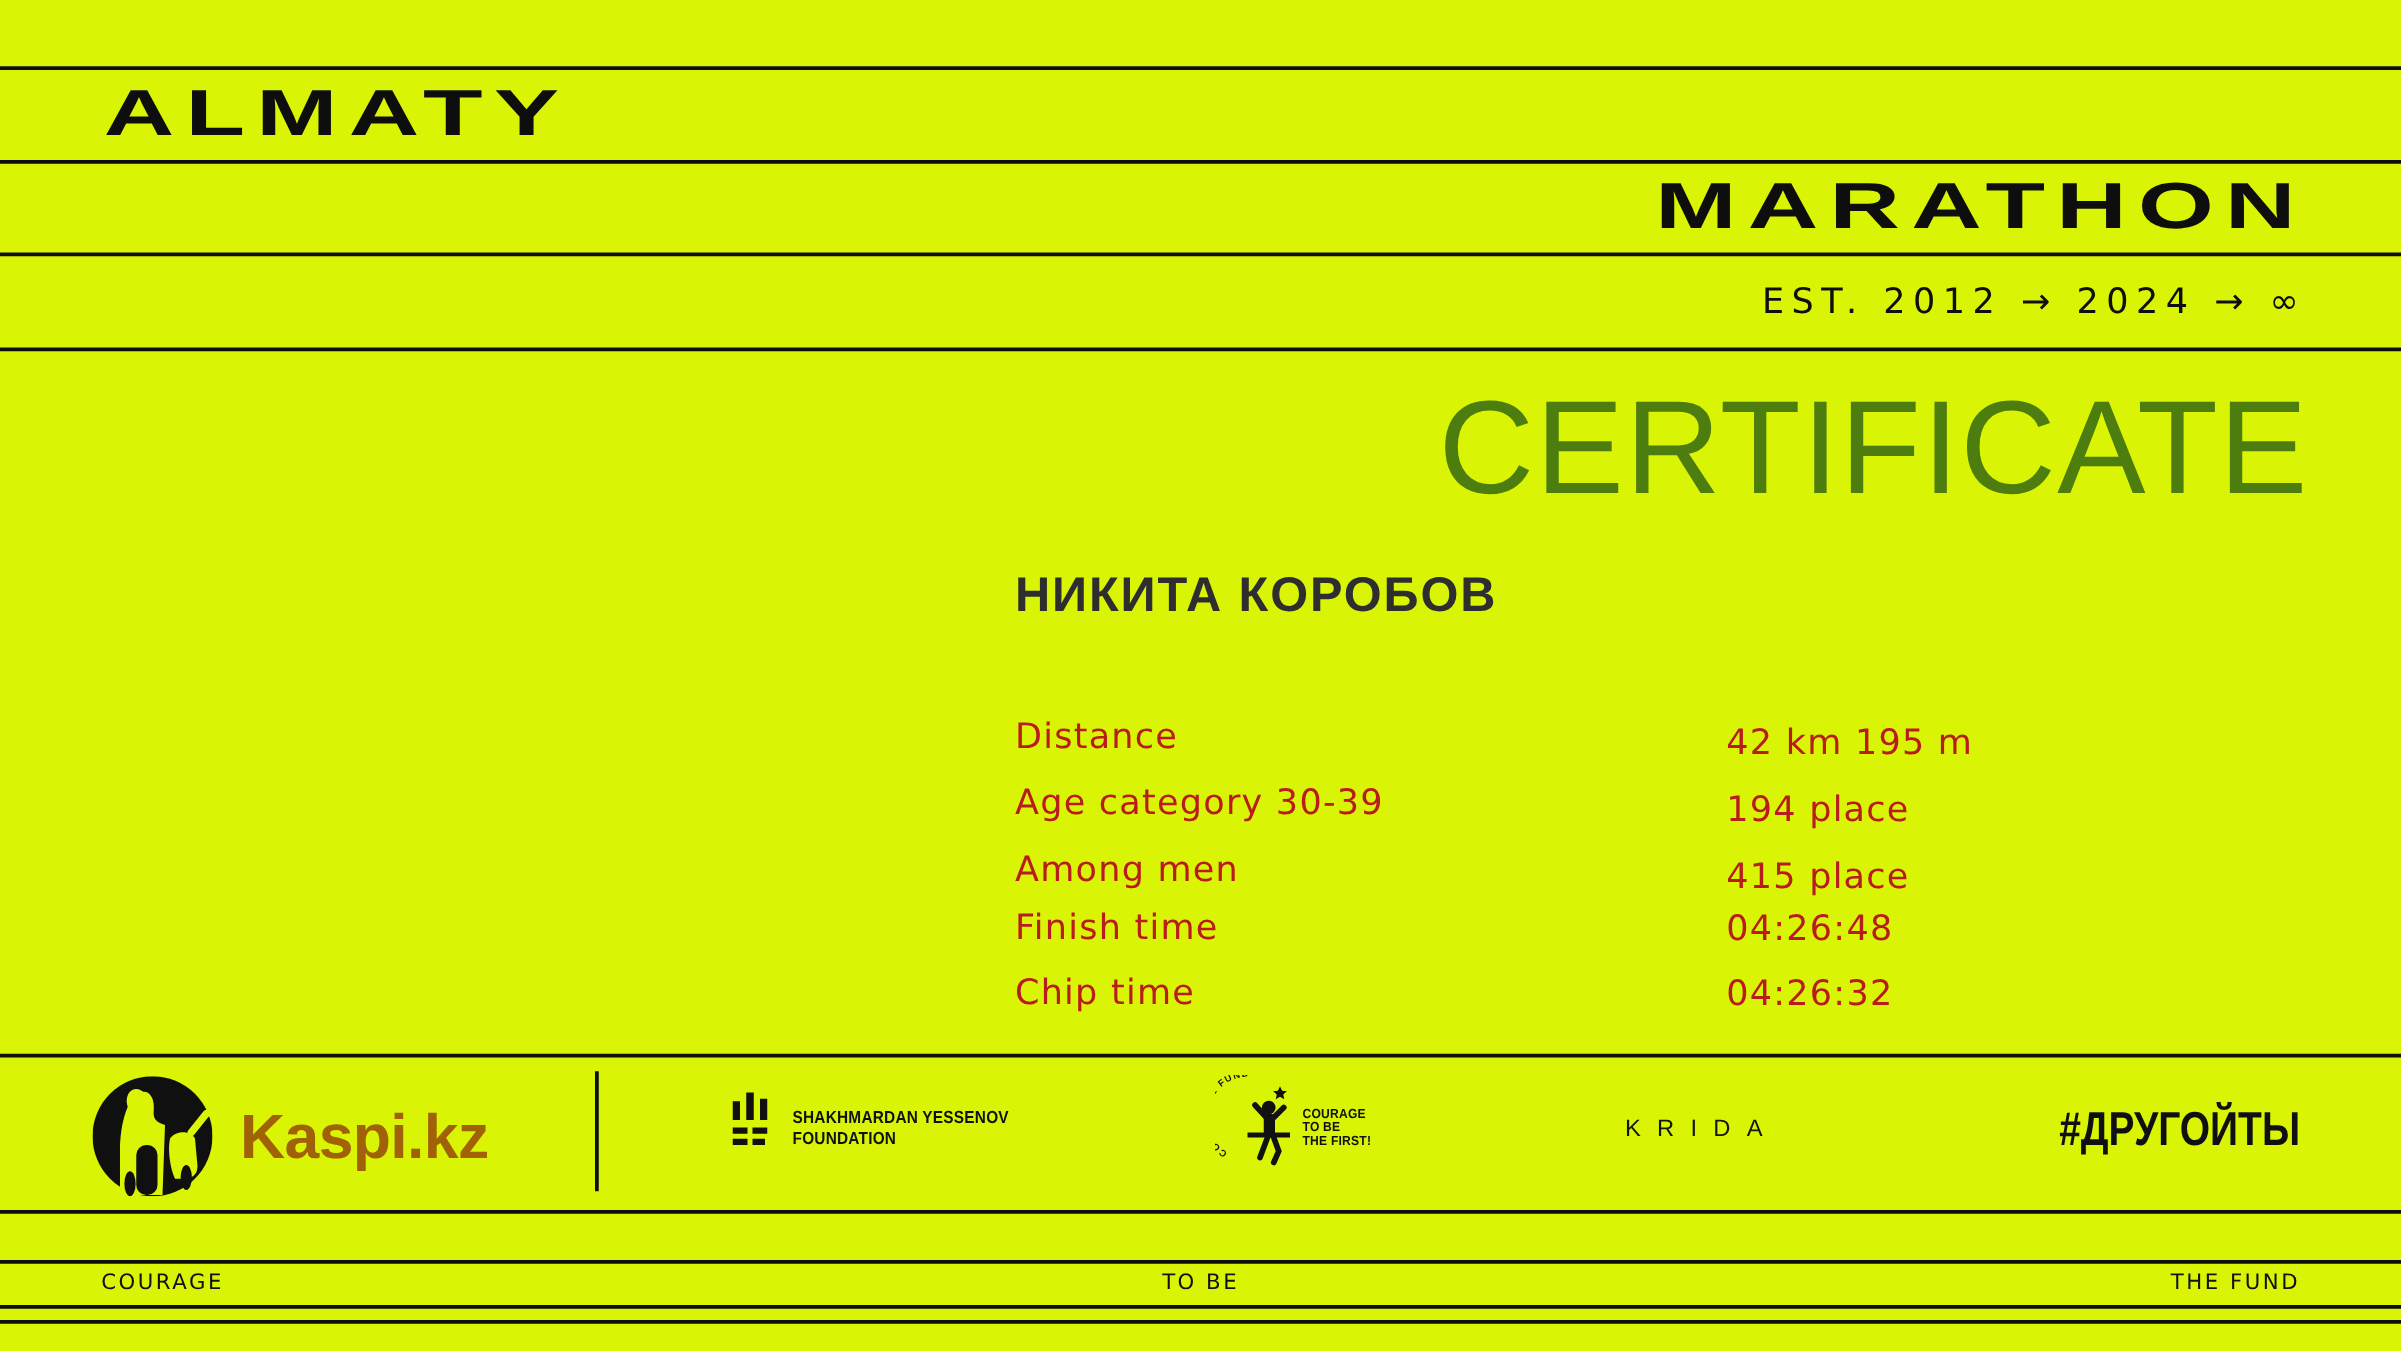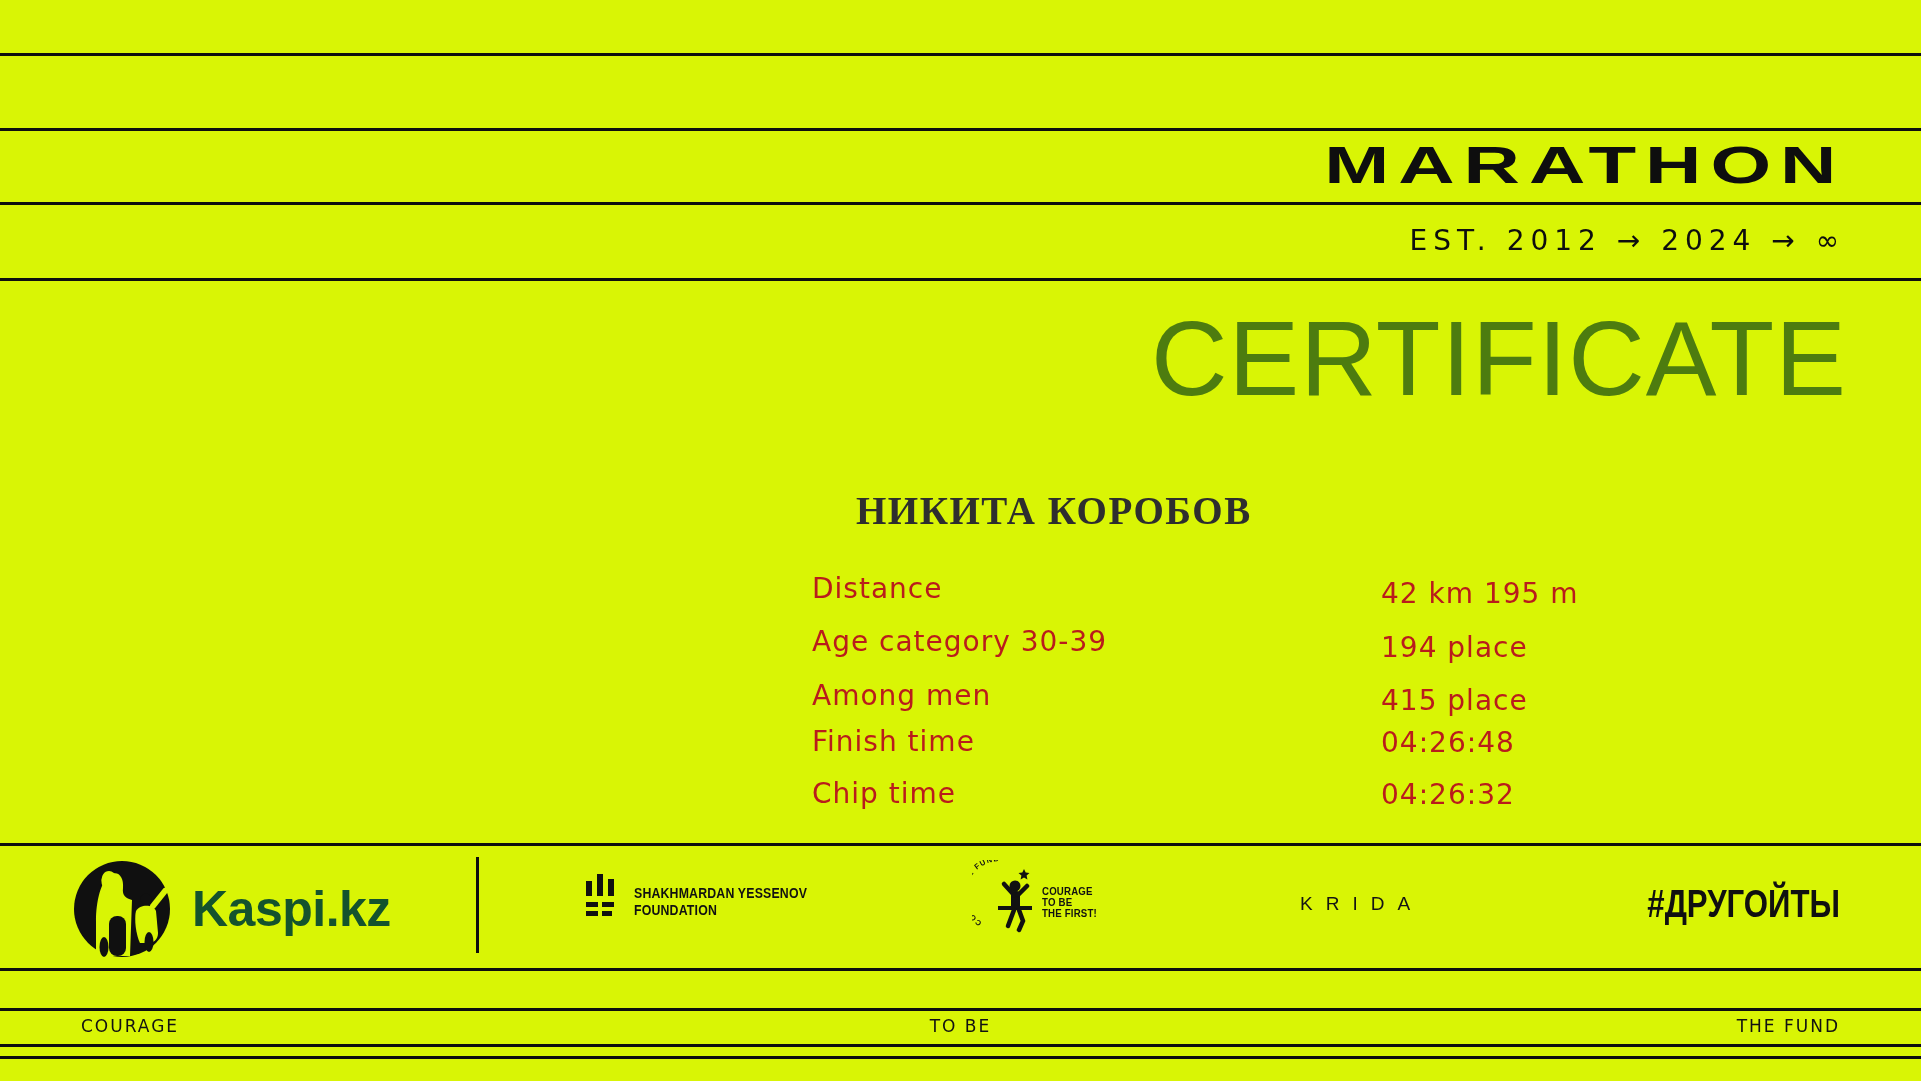--- a/index.html
+++ b/index.html
@@ -11,27 +11,27 @@
   .hline{position:absolute;left:0;width:1921px;height:3px;background:#0e0e0e;}
   .band{position:absolute;display:flex;align-items:center;}
 
   
   .city{font-size:52px;font-weight:700;letter-spacing:6px;transform:scaleX(1.5);transform-origin:left center;white-space:nowrap;}
   .event{font-size:52px;font-weight:700;letter-spacing:6px;transform:scaleX(1.5);transform-origin:right center;white-space:nowrap;}
   .est{font-family:"DejaVu Sans",sans-serif;font-size:28px;font-weight:400;letter-spacing:6px;white-space:nowrap;}
 
   
   .cert-title{position:absolute;right:74px;top:305px;font-size:106px;font-weight:400;letter-spacing:1px;line-height:1;color:#4d7c0f;white-space:nowrap;}
-  .athlete{position:absolute;left:812px;top:488px;font-family:Liberation Serif, serif;font-size:39px;font-weight:700;letter-spacing:1.5px;color:#2e2e2e;white-space:nowrap;margin-left:44px;}
+  .athlete{position:absolute;left:812px;top:455px;font-family:Liberation Sans, sans-serif;font-size:39px;font-weight:700;letter-spacing:1.5px;color:#2e2e2e;white-space:nowrap;}
   .dlabel,.dvalue{position:absolute;font-family:"DejaVu Sans",sans-serif;font-size:28px;letter-spacing:1px;color:#b91c1c;line-height:1;white-space:nowrap;}
   .dlabel{left:812px;}
   .dvalue{left:1381px;}
 
   
-  .kaspi-text{position:absolute;left:192px;top:884px;font-size:50px;font-weight:700;letter-spacing:-0.5px;color:#14532d;line-height:1;white-space:nowrap;}
+  .kaspi-text{position:absolute;left:192px;top:884px;font-size:50px;font-weight:700;letter-spacing:-0.5px;color:#a16207;line-height:1;white-space:nowrap;}
   .vdivider{position:absolute;left:476px;top:857px;width:3px;height:96px;background:#0e0e0e;}
   .yessenov-text{position:absolute;left:634px;top:885px;font-size:14px;font-weight:700;line-height:17px;letter-spacing:0.2px;color:#111;transform:scaleX(0.88);transform-origin:left center;white-space:nowrap;}
   .cf-lines{position:absolute;left:1042px;top:886px;font-size:10.5px;font-weight:700;line-height:11px;letter-spacing:0.2px;color:#111;transform:scaleX(0.92);transform-origin:left center;white-space:nowrap;}
   .krida{position:absolute;left:1300px;top:894px;font-size:19px;font-weight:400;letter-spacing:13px;color:#141414;line-height:1;white-space:nowrap;}
   .hashtag{position:absolute;right:81px;top:885px;font-size:38px;font-weight:700;color:#101010;line-height:1;transform:scaleX(0.82);transform-origin:right center;white-space:nowrap;}
 
   
   .foot-text{position:absolute;top:1016px;font-family:"DejaVu Sans",sans-serif;font-size:17px;font-weight:400;letter-spacing:2px;color:#121212;line-height:1.2;white-space:nowrap;}
   .foot-left{left:81px;}
   .foot-center{left:0;right:0;text-align:center;}
@@ -45,20 +45,23 @@
   <div class="hline" style="top:53px"></div>
   <div class="hline" style="top:128px"></div>
   <div class="hline" style="top:202px"></div>
   <div class="hline" style="top:278px"></div>
   <div class="hline" style="top:843px"></div>
   <div class="hline" style="top:968px"></div>
   <div class="hline" style="top:1008px"></div>
   <div class="hline" style="top:1044px"></div>
   <div class="hline" style="top:1056px"></div>
 
+  <div class="band" style="top:53px;height:75px;left:83px">
+    <span class="city">ALMATY</span>
+  </div>
   <div class="band" style="top:128px;height:74px;right:76px">
     <span class="event">MARATHON</span>
   </div>
   <div class="band" style="top:202px;height:76px;right:76px">
     <span class="est">EST. 2012 → 2024 → ∞</span>
   </div>
 
   <div class="cert-title">CERTIFICATE</div>
   <div class="athlete">НИКИТА КОРОБОВ</div>
 

